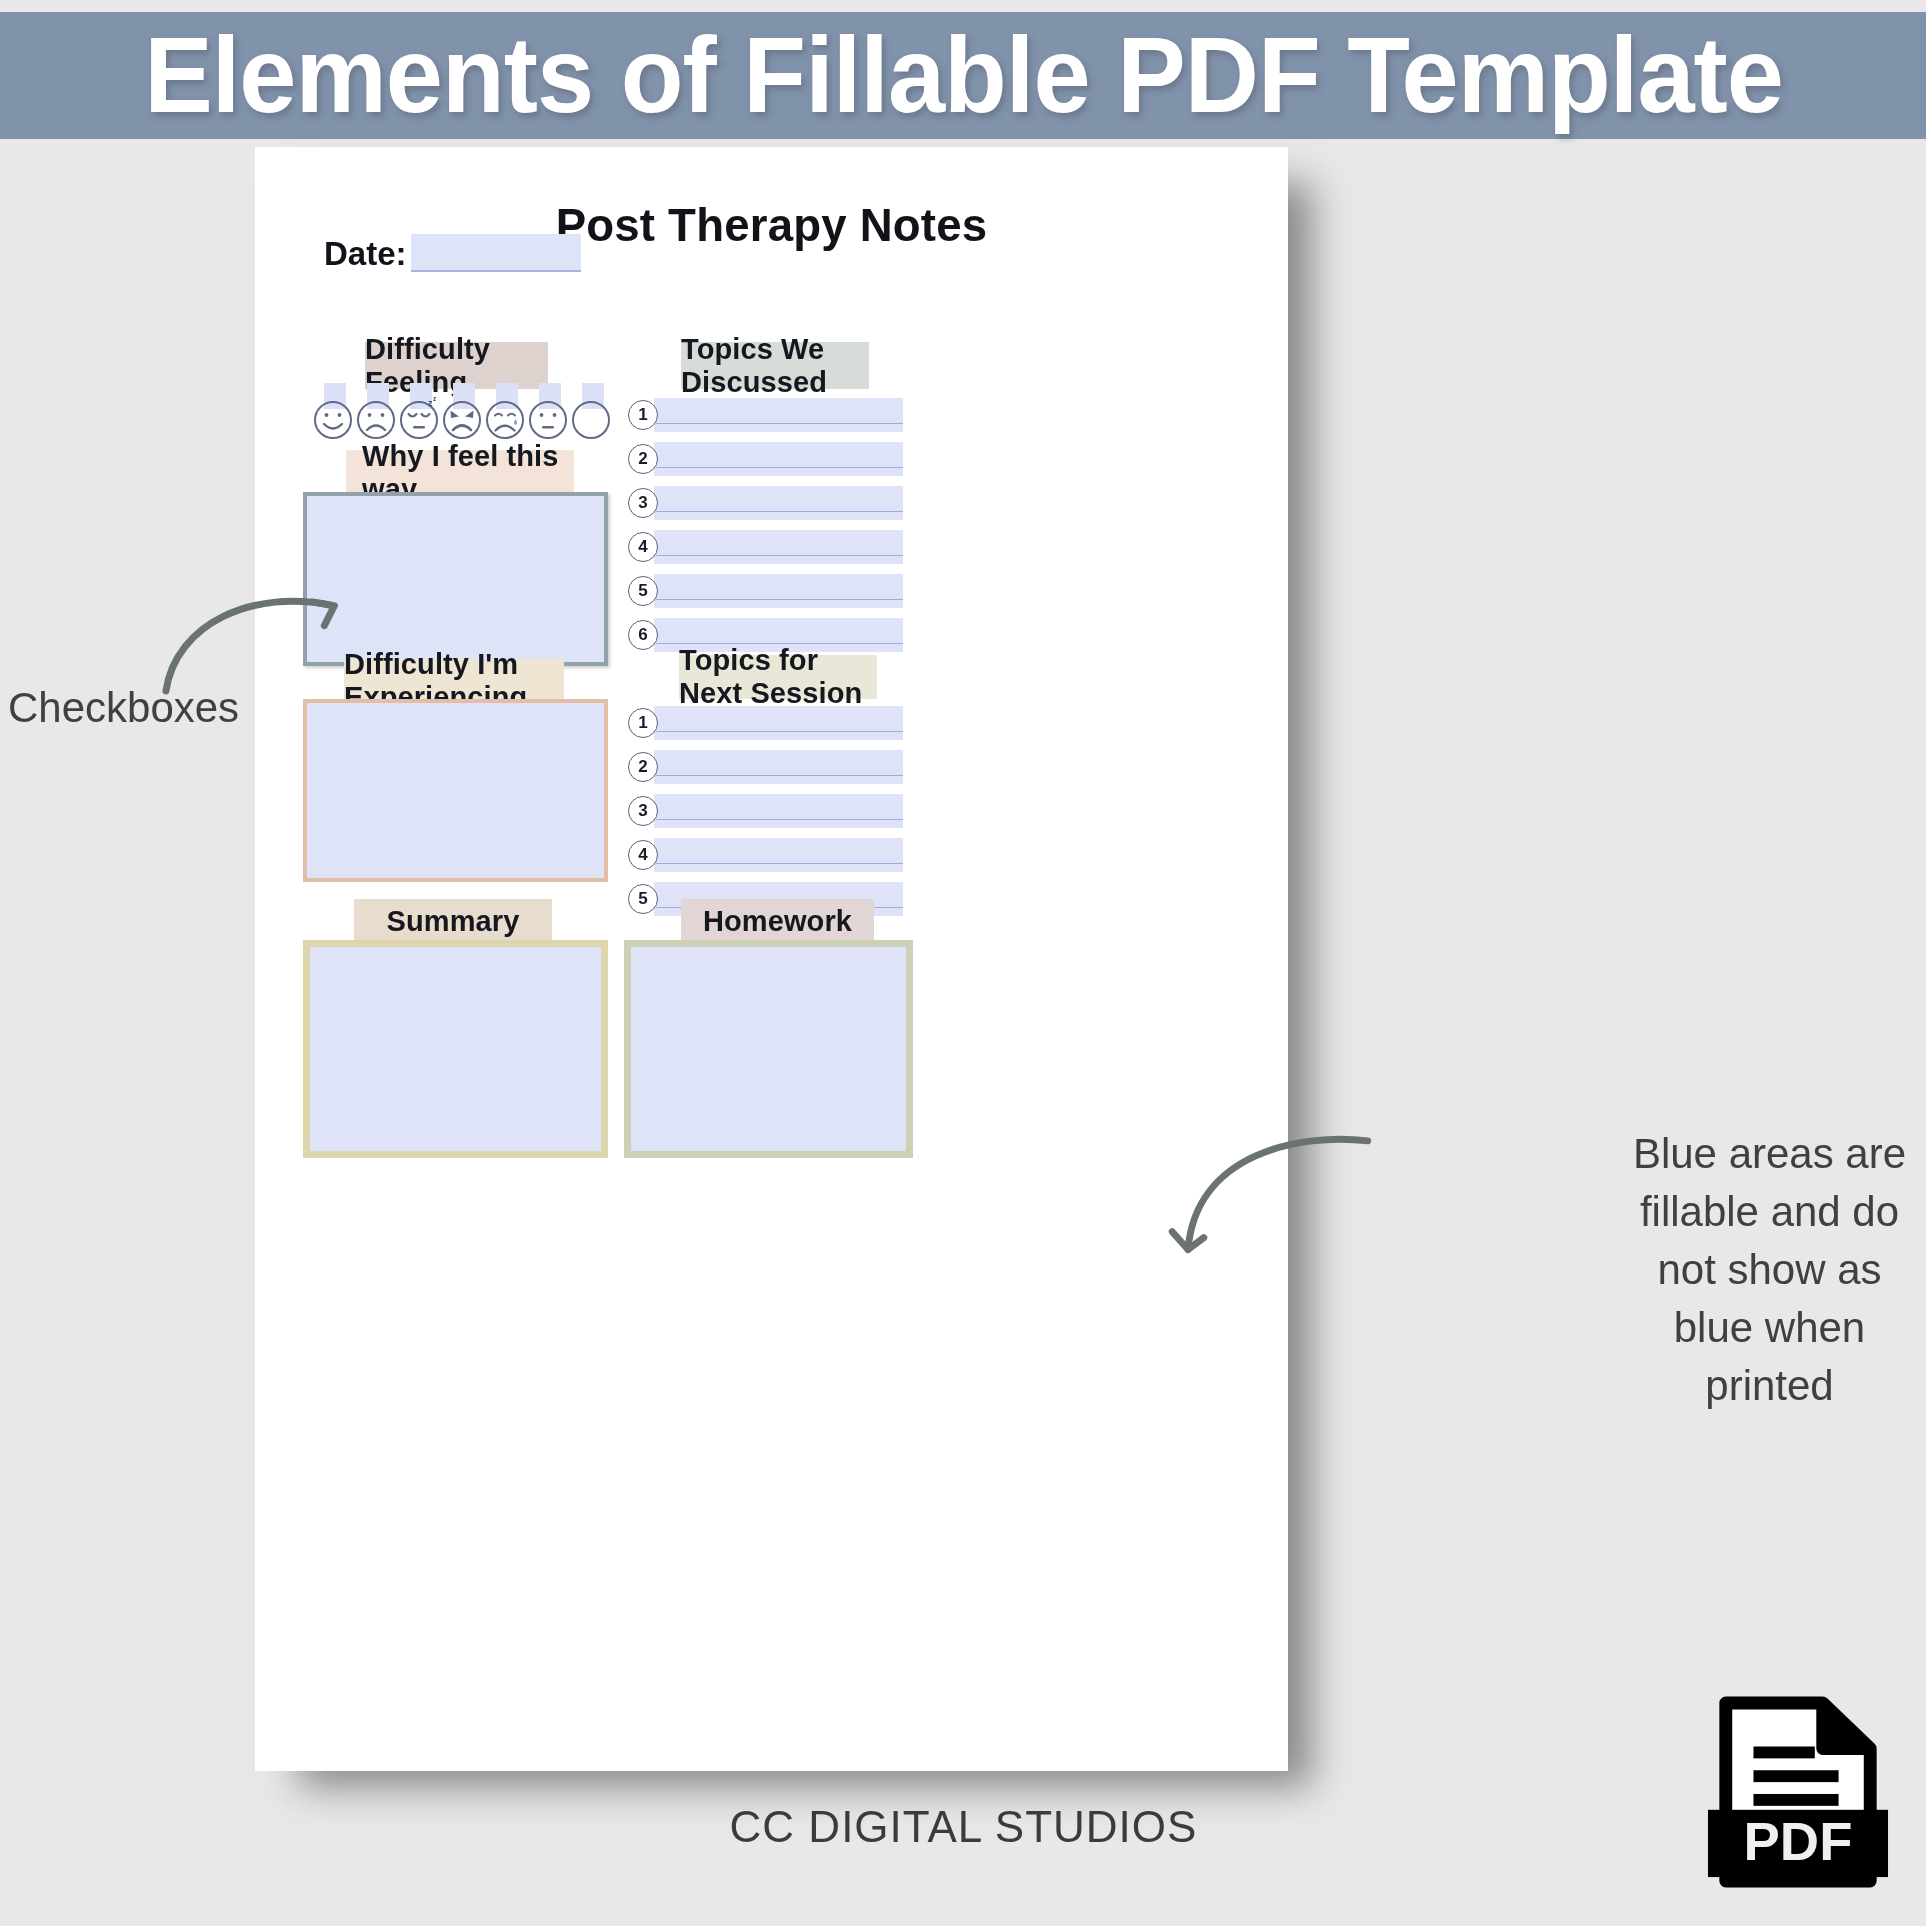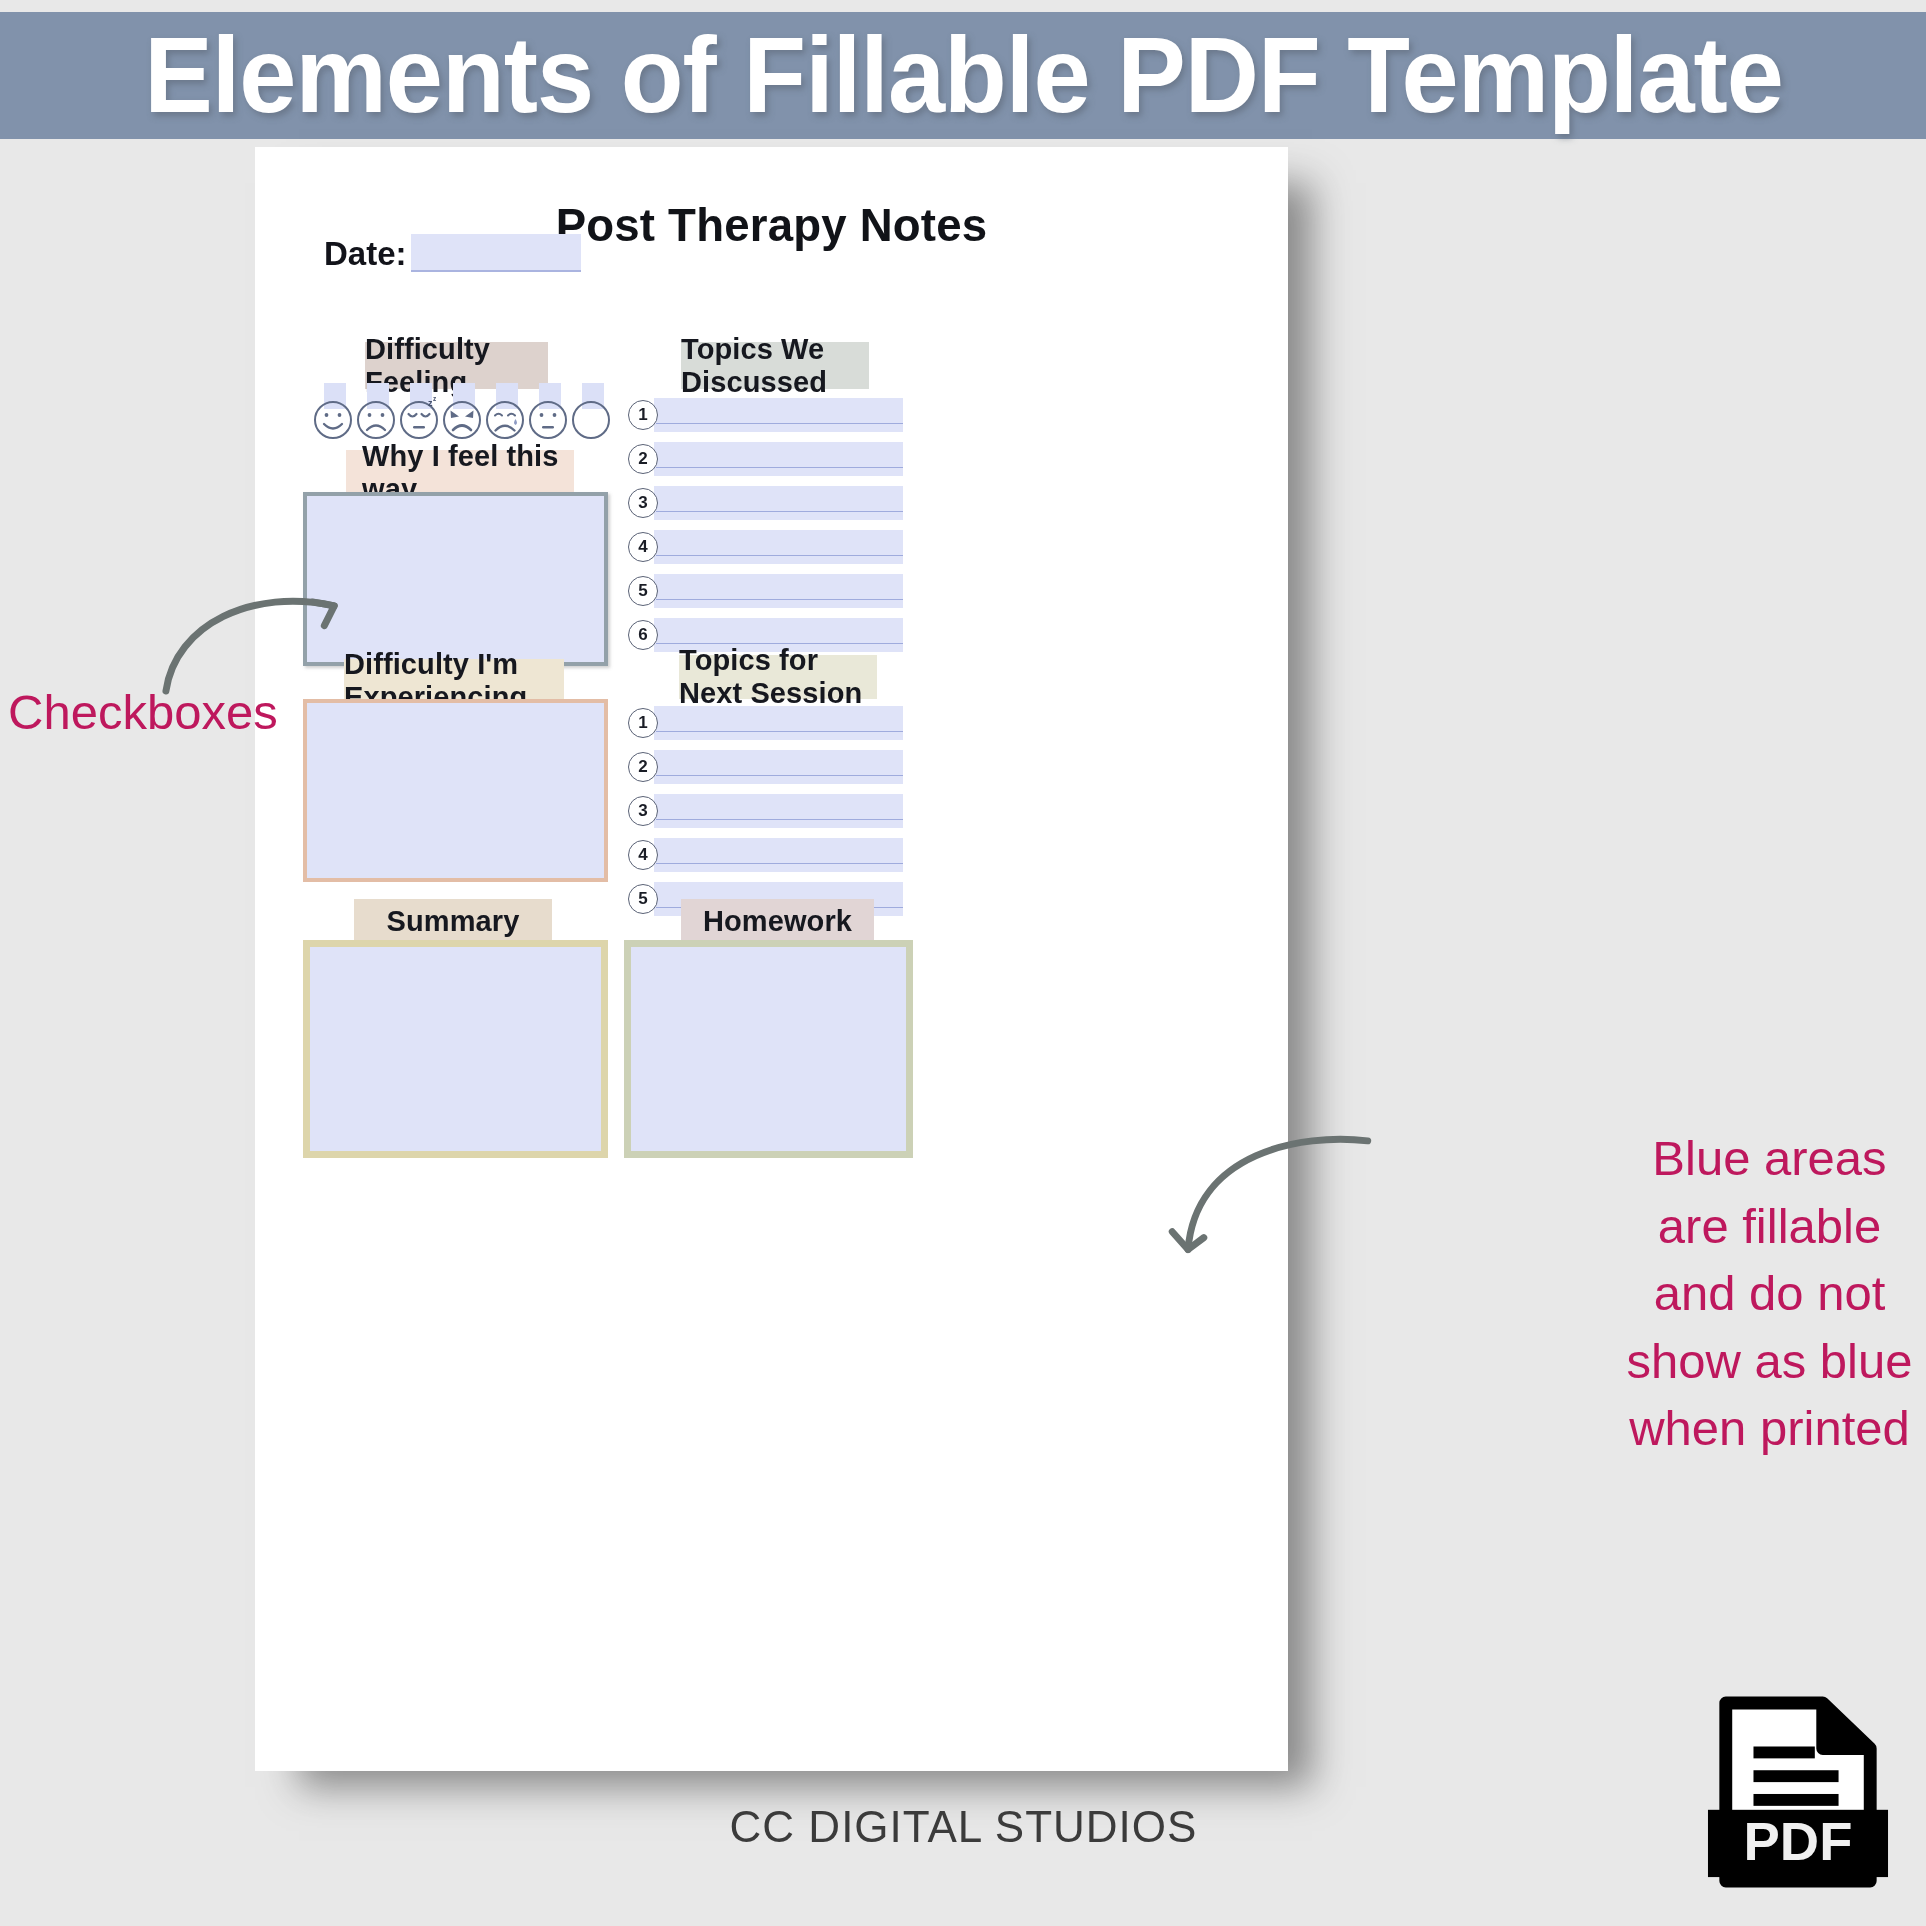--- a/index.html
+++ b/index.html
@@ -240,22 +240,22 @@
     left: 369px; top: 793px;
     width: 289px; height: 218px;
     background: #dfe3f8;
     border: 7px solid #ccd1b6;
     box-sizing: border-box;
   }
 
   
   .annot {
     position: absolute;
-    color: #be185d;
-    font-size: 49px;
+    color: #404040;
+    font-size: 42px;
     line-height: 1.38;
     font-family: "Liberation Sans", sans-serif;
   }
   .annot-left {
     left: 8px;
     top: 679px;
     width: 297px;
     text-align: left;
   }
   .annot-right {

